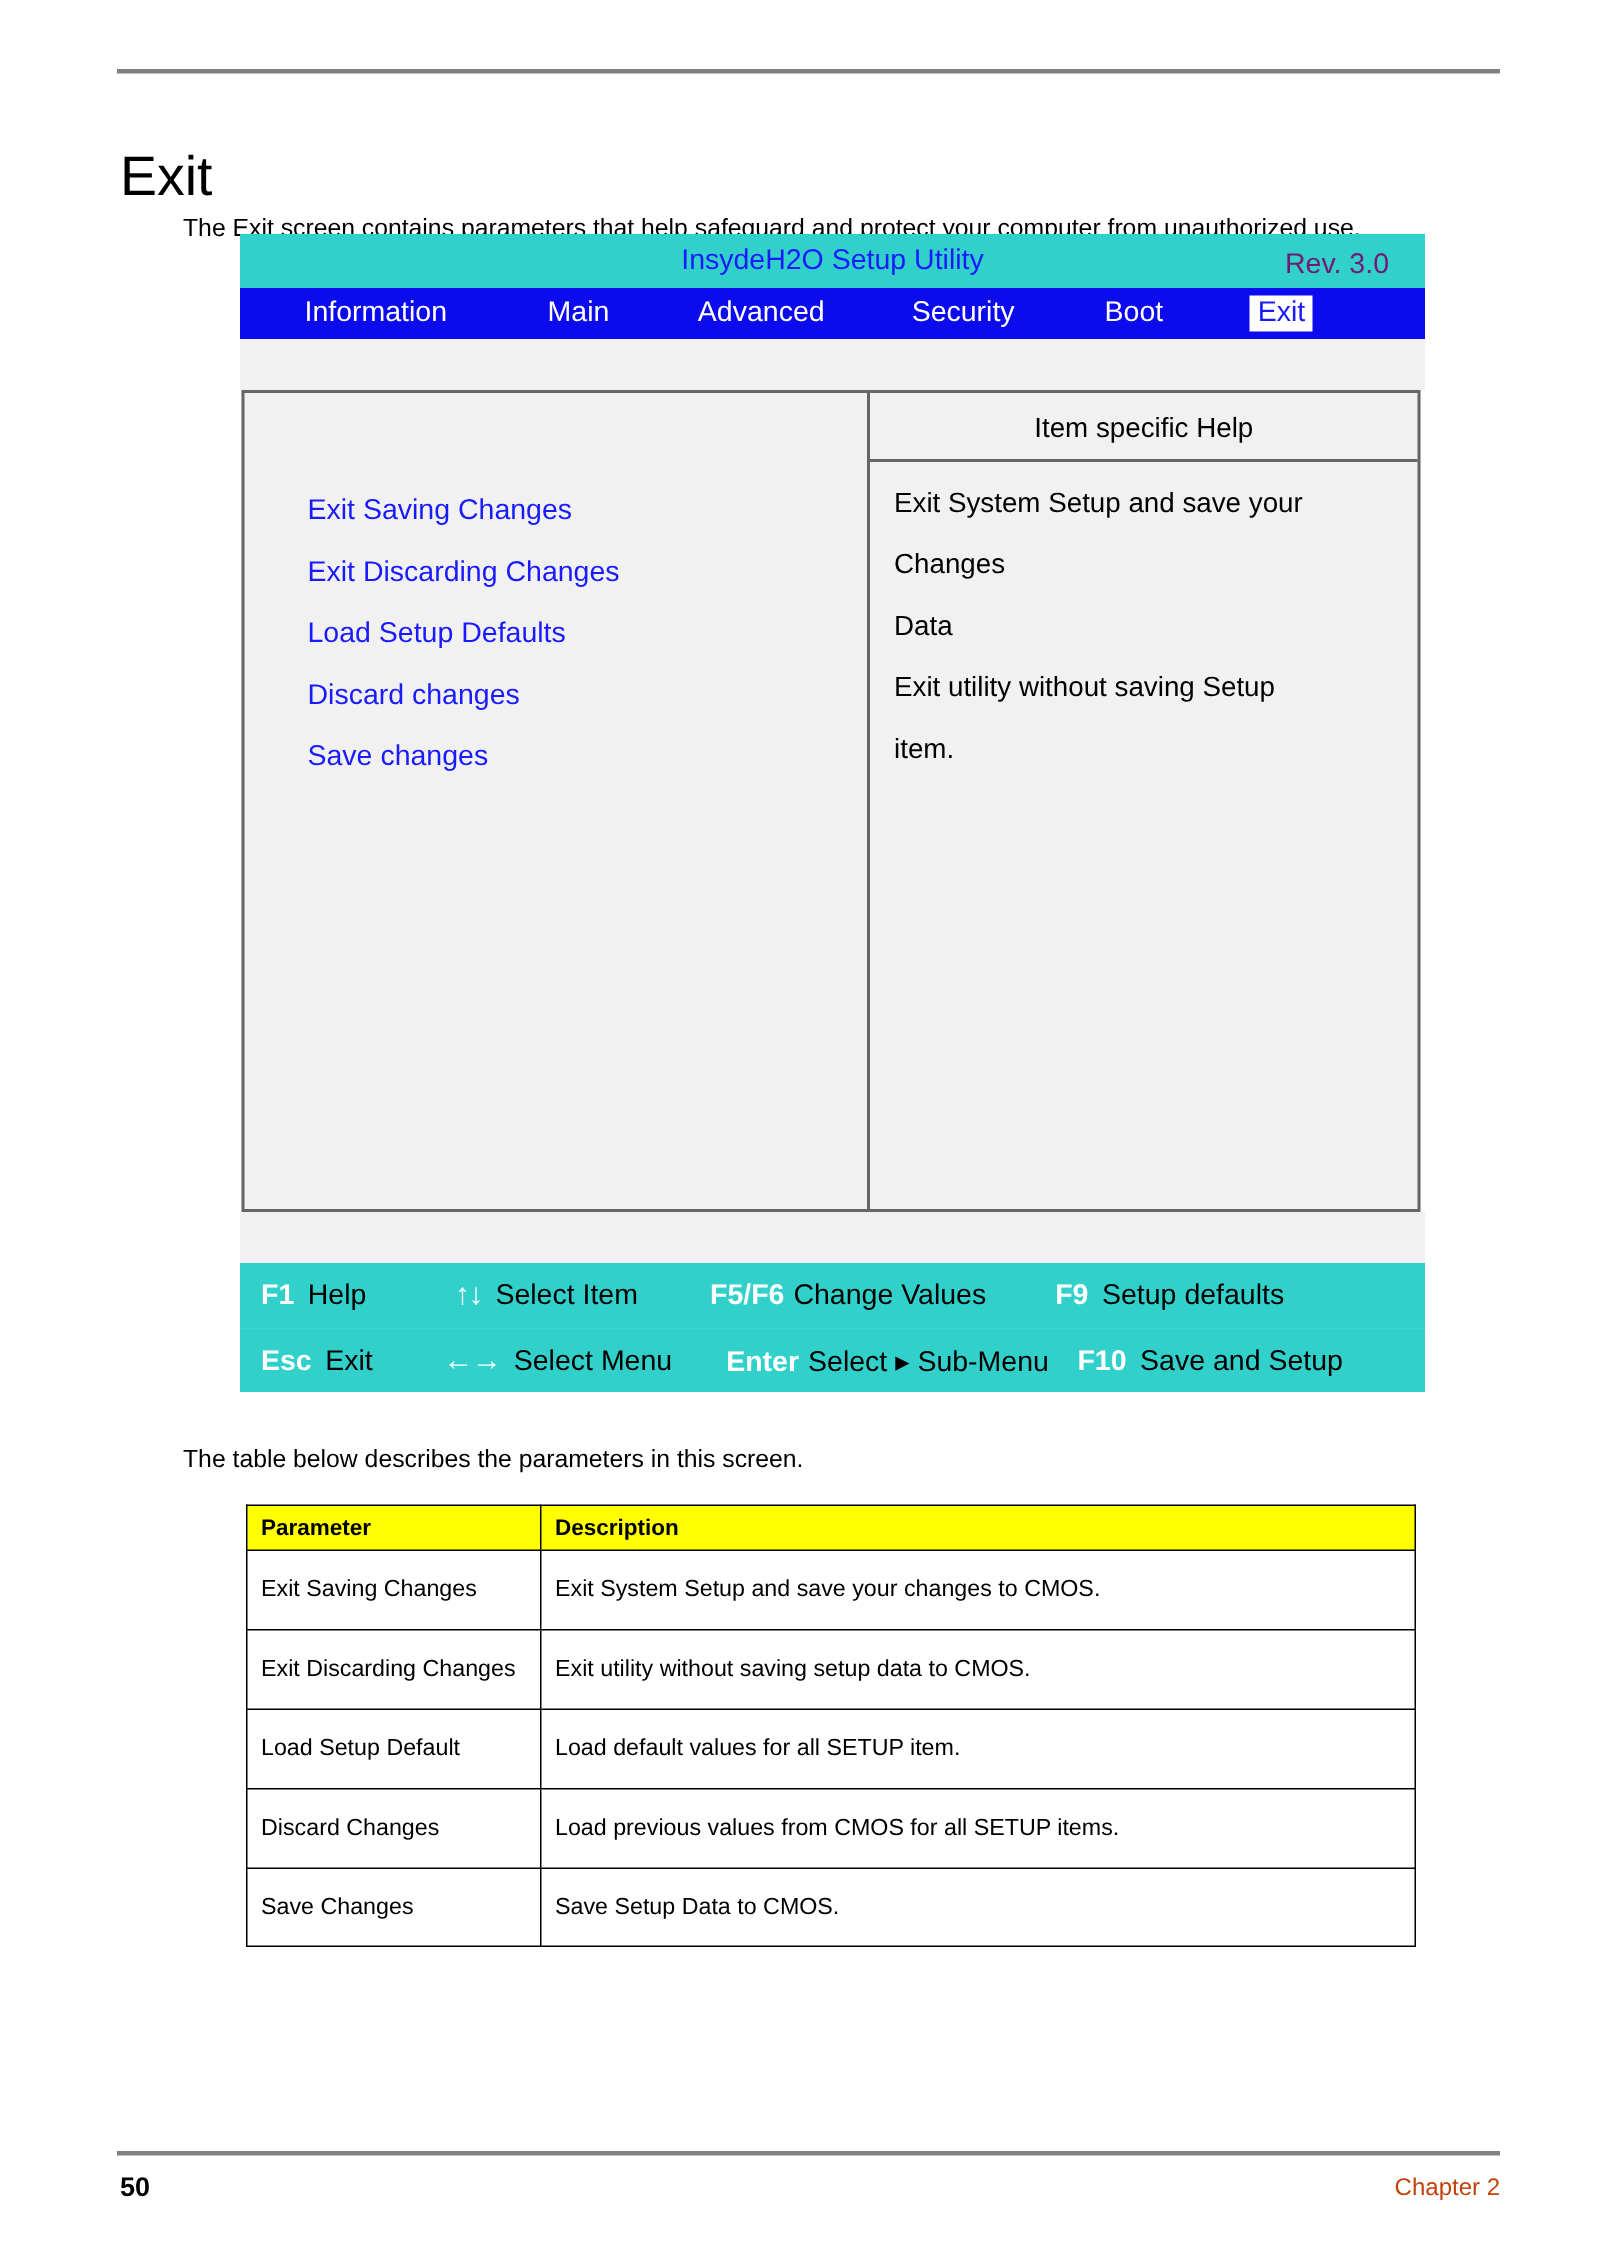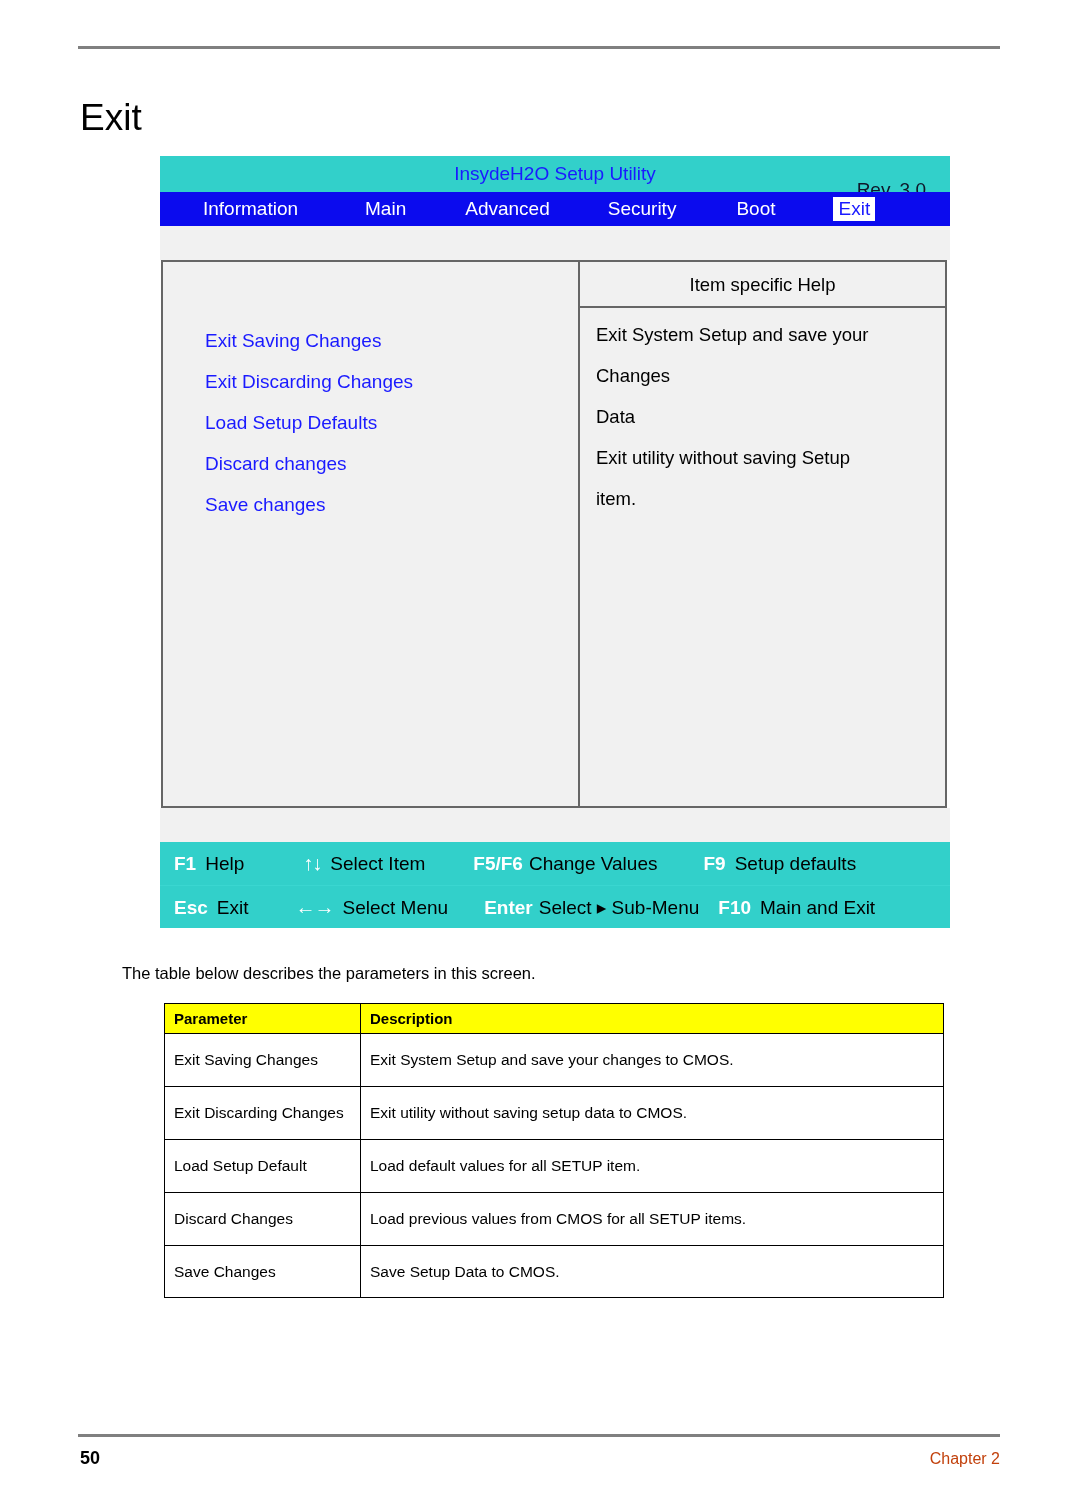--- a/index.html
+++ b/index.html
@@ -90,24 +90,24 @@
     position: absolute;
     left: 0; top: 0;
     width: 790px; height: 36px;
     line-height: 36px;
     text-align: center;
     color: #1a1aff;
     font-size: 19px;
   }
   .bios-rev {
     position: absolute;
-    right: 24px; top: 16px;
+    right: 24px; top: 3px;
     height: 36px;
     line-height: 36px;
-    color: #0f172a;
+    color: #701a75;
     font-size: 19px;
   }
   .bios-menubar {
     position: absolute;
     left: 0; top: 36px;
     width: 790px; height: 34px;
     background: #0b0bee;
     display: flex;
     align-items: center;
   }
@@ -262,20 +262,21 @@
 </style>
 </head>
 <body>
 
 <div class="page">
 
   <div class="top-rule"></div>
 
   <h1 class="page-title">Exit</h1>
 
+  <p class="intro-text">The Exit screen contains parameters that help safeguard and protect your computer from unauthorized use.</p>
 
   <div class="bios">
 
     <div class="bios-titlebar">
       <div class="bios-title">InsydeH2O Setup Utility</div>
       <div class="bios-rev">Rev. 3.0</div>
     </div>
 
     <div class="bios-menubar">
       <div class="menu-item" style="margin-left:38px;">Information</div>
@@ -344,21 +345,21 @@
         <div class="kcell" style="margin-left:47px;">
           <span class="kglyph">←→</span>
           <span class="klabel">Select Menu</span>
         </div>
         <div class="kcell" style="margin-left:36px;">
           <span class="kkey">Enter</span>
           <span class="klabel tight">Select ▸ Sub-Menu</span>
         </div>
         <div class="kcell" style="margin-left:19px;">
           <span class="kkey">F10</span>
-          <span class="klabel">Main and Exit</span>
+          <span class="klabel">Save and Setup</span>
         </div>
       </div>
 
     </div>
   </div>
 
   <p class="mid-text">The table below describes the parameters in this screen.</p>
 
   <table class="ptable">
     <thead>

